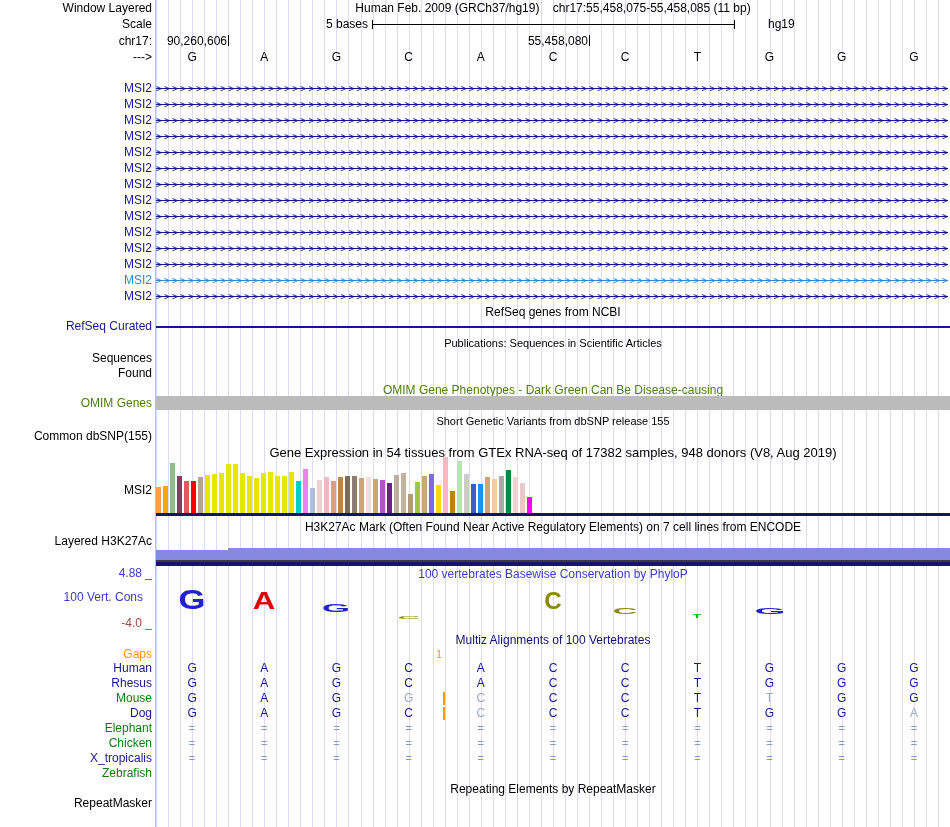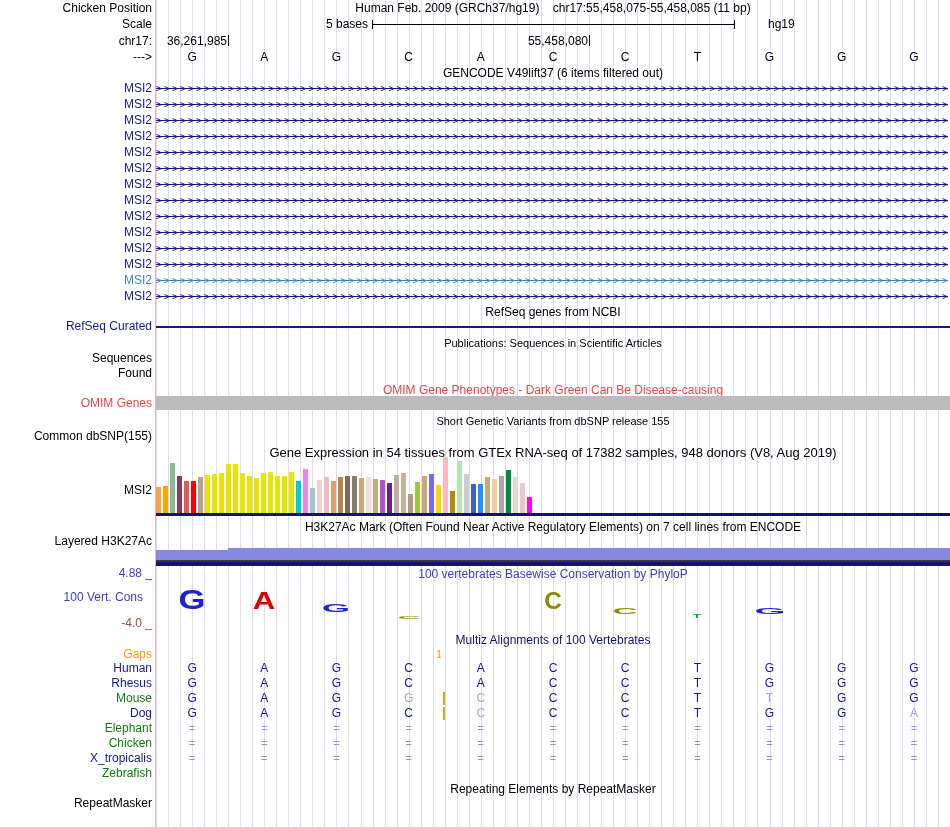--- a/index.html
+++ b/index.html
@@ -15,47 +15,46 @@
   .tick{position:absolute;width:1px;height:11px;background:#000;}
   .hbar{position:absolute;left:156px;width:794px;}
   .arrow-row{position:absolute;left:156px;width:792px;height:13px;overflow:hidden;white-space:nowrap;
              font-family:"DejaVu Sans Mono",monospace;font-size:10px;letter-spacing:2px;line-height:13px;
              background:linear-gradient(to bottom,transparent 6px,currentColor 6px,currentColor 7px,transparent 7px);}
   .base-letter,.mz-ch{position:absolute;width:24px;text-align:center;height:13px;line-height:13px;font-size:12px;}
   .mz-row{position:absolute;left:156px;width:794px;height:13px;}
   .gtex-bar{position:absolute;width:5px;}
   .logo-item{position:absolute;}
   .navy{color:#17178B;}
-  .dgreen{color:#ef4444;}
+  .dgreen{color:#4d7c0f;}
   .blue{color:#3C3CC8;}
 </style>
 </head>
 <body>
 
 <div id="app">
   <div class="grid"></div>
   <div class="edge-line"></div>
 
-  <div class="lbl-r" style="top:2px">Chicken Position</div>
+  <div class="lbl-r" style="top:2px">Window Layered</div>
   <div class="center pre" style="top:2px">Human Feb. 2009 (GRCh37/hg19)    chr17:55,458,075-55,458,085 (11 bp)</div>
 
   <div class="lbl-r" style="top:18px">Scale</div>
   <div style="position:absolute;right:582px;top:18px;height:13px;line-height:13px;white-space:nowrap">5 bases</div>
   <div style="position:absolute;left:372px;top:20px;width:361px;height:9px;border-left:1px solid #000;border-right:1px solid #000;background:linear-gradient(#000,#000) center/100% 1px no-repeat;"></div>
   <div style="position:absolute;left:768px;top:18px;height:13px;line-height:13px">hg19</div>
 
   <div class="lbl-r" style="top:35px">chr17:</div>
-  <div style="position:absolute;right:723px;top:35px;height:13px;line-height:13px;white-space:nowrap">36,261,985</div>
+  <div style="position:absolute;right:723px;top:35px;height:13px;line-height:13px;white-space:nowrap">90,260,606</div>
   <div class="tick" style="left:228px;top:35px"></div>
   <div style="position:absolute;right:362px;top:35px;height:13px;line-height:13px;white-space:nowrap">55,458,080</div>
   <div class="tick" style="left:589px;top:35px"></div>
 
   <div class="lbl-r" style="top:51px">---&gt;</div>
 
-  <div class="center" style="top:67px">GENCODE V49lift37 (6 items filtered out)</div>
 
   <div class="center" style="top:306px">RefSeq genes from NCBI</div>
   <div class="lbl-r navy" style="top:320px">RefSeq Curated</div>
   <div class="hbar" style="top:326px;height:2px;background:#17178B"></div>
 
   <div class="center" style="top:337px;font-size:11px">Publications: Sequences in Scientific Articles</div>
   <div class="lbl-r" style="top:352px">Sequences</div>
   <div class="lbl-r" style="top:367px">Found</div>
 
   <div class="center dgreen" style="top:384px">OMIM Gene Phenotypes - Dark Green Can Be Disease-causing</div>

